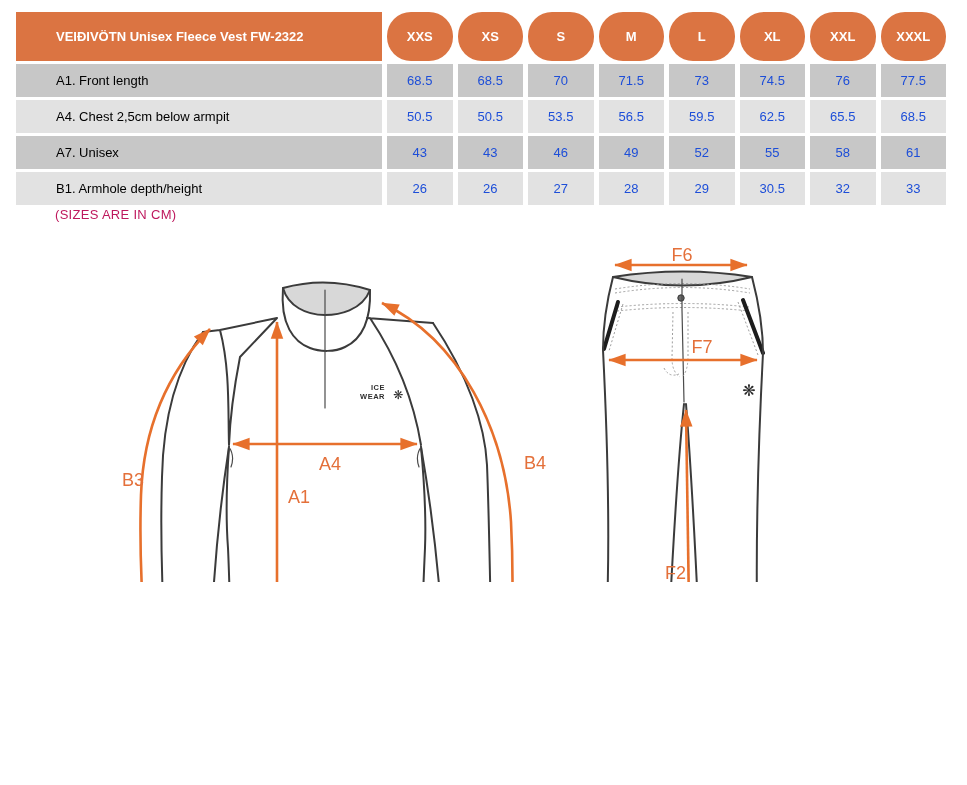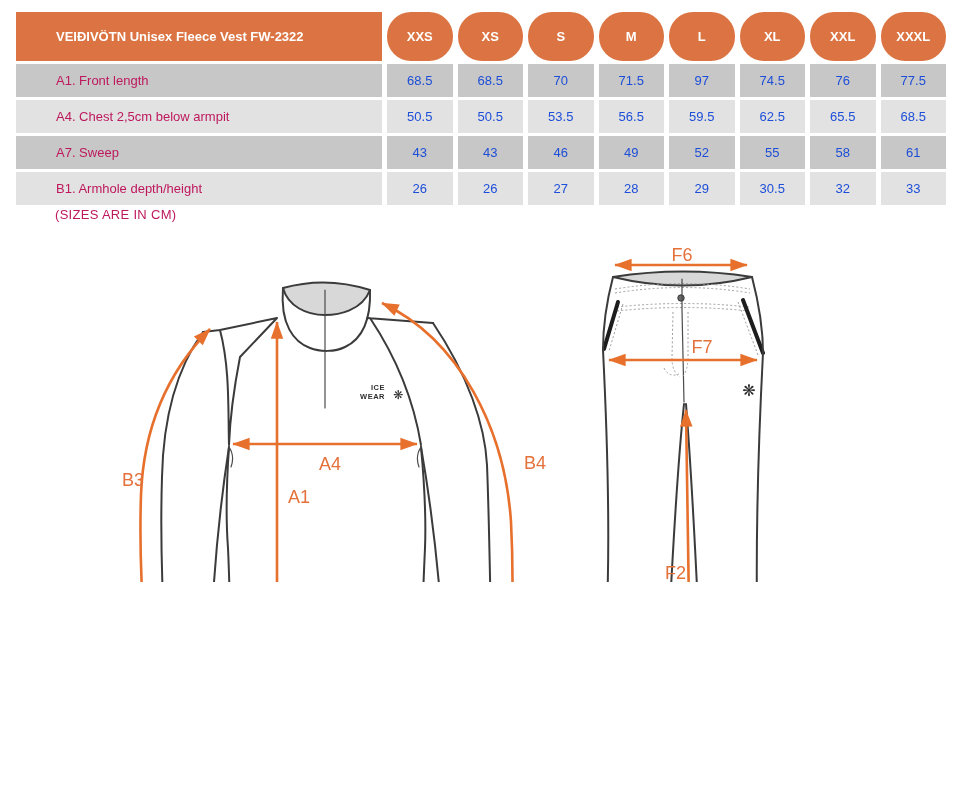--- a/index.html
+++ b/index.html
@@ -5,21 +5,21 @@
   html,body{margin:0;padding:0;background:#ffffff;}
   .page{position:relative;width:967px;height:582px;background:#fff;overflow:hidden;
         font-family:"Liberation Sans",sans-serif;}
   
   table.size-table{position:absolute;left:11px;top:9px;width:940px;
         border-collapse:separate;border-spacing:5px 3px;table-layout:fixed;}
   table.size-table th,table.size-table td{font-size:13px;vertical-align:middle;}
   th.title-cell{width:325px;background:#DB7442;color:#fff;font-weight:bold;
         text-align:left;padding-left:40px;height:47px;}
   th.size-cell{background:#DB7442;color:#fff;font-weight:bold;text-align:center;height:47px;border-radius:24px;}
-  td.label-cell{text-align:left;padding-left:40px;color:#be185d;height:31px;}
+  td.label-cell{text-align:left;padding-left:40px;color:#000000;height:31px;}
   td.value-cell{text-align:center;color:#1d4ed8;height:31px;}
   tr.row-dark td{background:#C7C7C7;}
   tr.row-light td{background:#E2E2E2;}
   
   .units-note{position:absolute;left:55px;top:207px;font-size:13px;color:#be185d;
         letter-spacing:0.3px;}
   
   svg.diagram{position:absolute;left:0;top:245px;}
   .outline{fill:none;stroke:#3B3B3B;stroke-width:2;stroke-linecap:round;stroke-linejoin:round;}
   .outline-thin{fill:none;stroke:#4a4a4a;stroke-width:1.2;stroke-linecap:round;}
@@ -51,38 +51,38 @@
         <th class="size-cell">XXXL</th>
       </tr>
     </thead>
     <tbody>
       <tr class="row-dark">
         <td class="label-cell">A1. Front length</td>
         <td class="value-cell">68.5</td>
         <td class="value-cell">68.5</td>
         <td class="value-cell">70</td>
         <td class="value-cell">71.5</td>
-        <td class="value-cell">97</td>
+        <td class="value-cell">73</td>
         <td class="value-cell">74.5</td>
         <td class="value-cell">76</td>
         <td class="value-cell">77.5</td>
       </tr>
       <tr class="row-light">
         <td class="label-cell">A4. Chest 2,5cm below armpit</td>
         <td class="value-cell">50.5</td>
         <td class="value-cell">50.5</td>
         <td class="value-cell">53.5</td>
         <td class="value-cell">56.5</td>
         <td class="value-cell">59.5</td>
         <td class="value-cell">62.5</td>
         <td class="value-cell">65.5</td>
         <td class="value-cell">68.5</td>
       </tr>
       <tr class="row-dark">
-        <td class="label-cell">A7. Sweep</td>
+        <td class="label-cell">A7. Unisex</td>
         <td class="value-cell">43</td>
         <td class="value-cell">43</td>
         <td class="value-cell">46</td>
         <td class="value-cell">49</td>
         <td class="value-cell">52</td>
         <td class="value-cell">55</td>
         <td class="value-cell">58</td>
         <td class="value-cell">61</td>
       </tr>
       <tr class="row-light">

